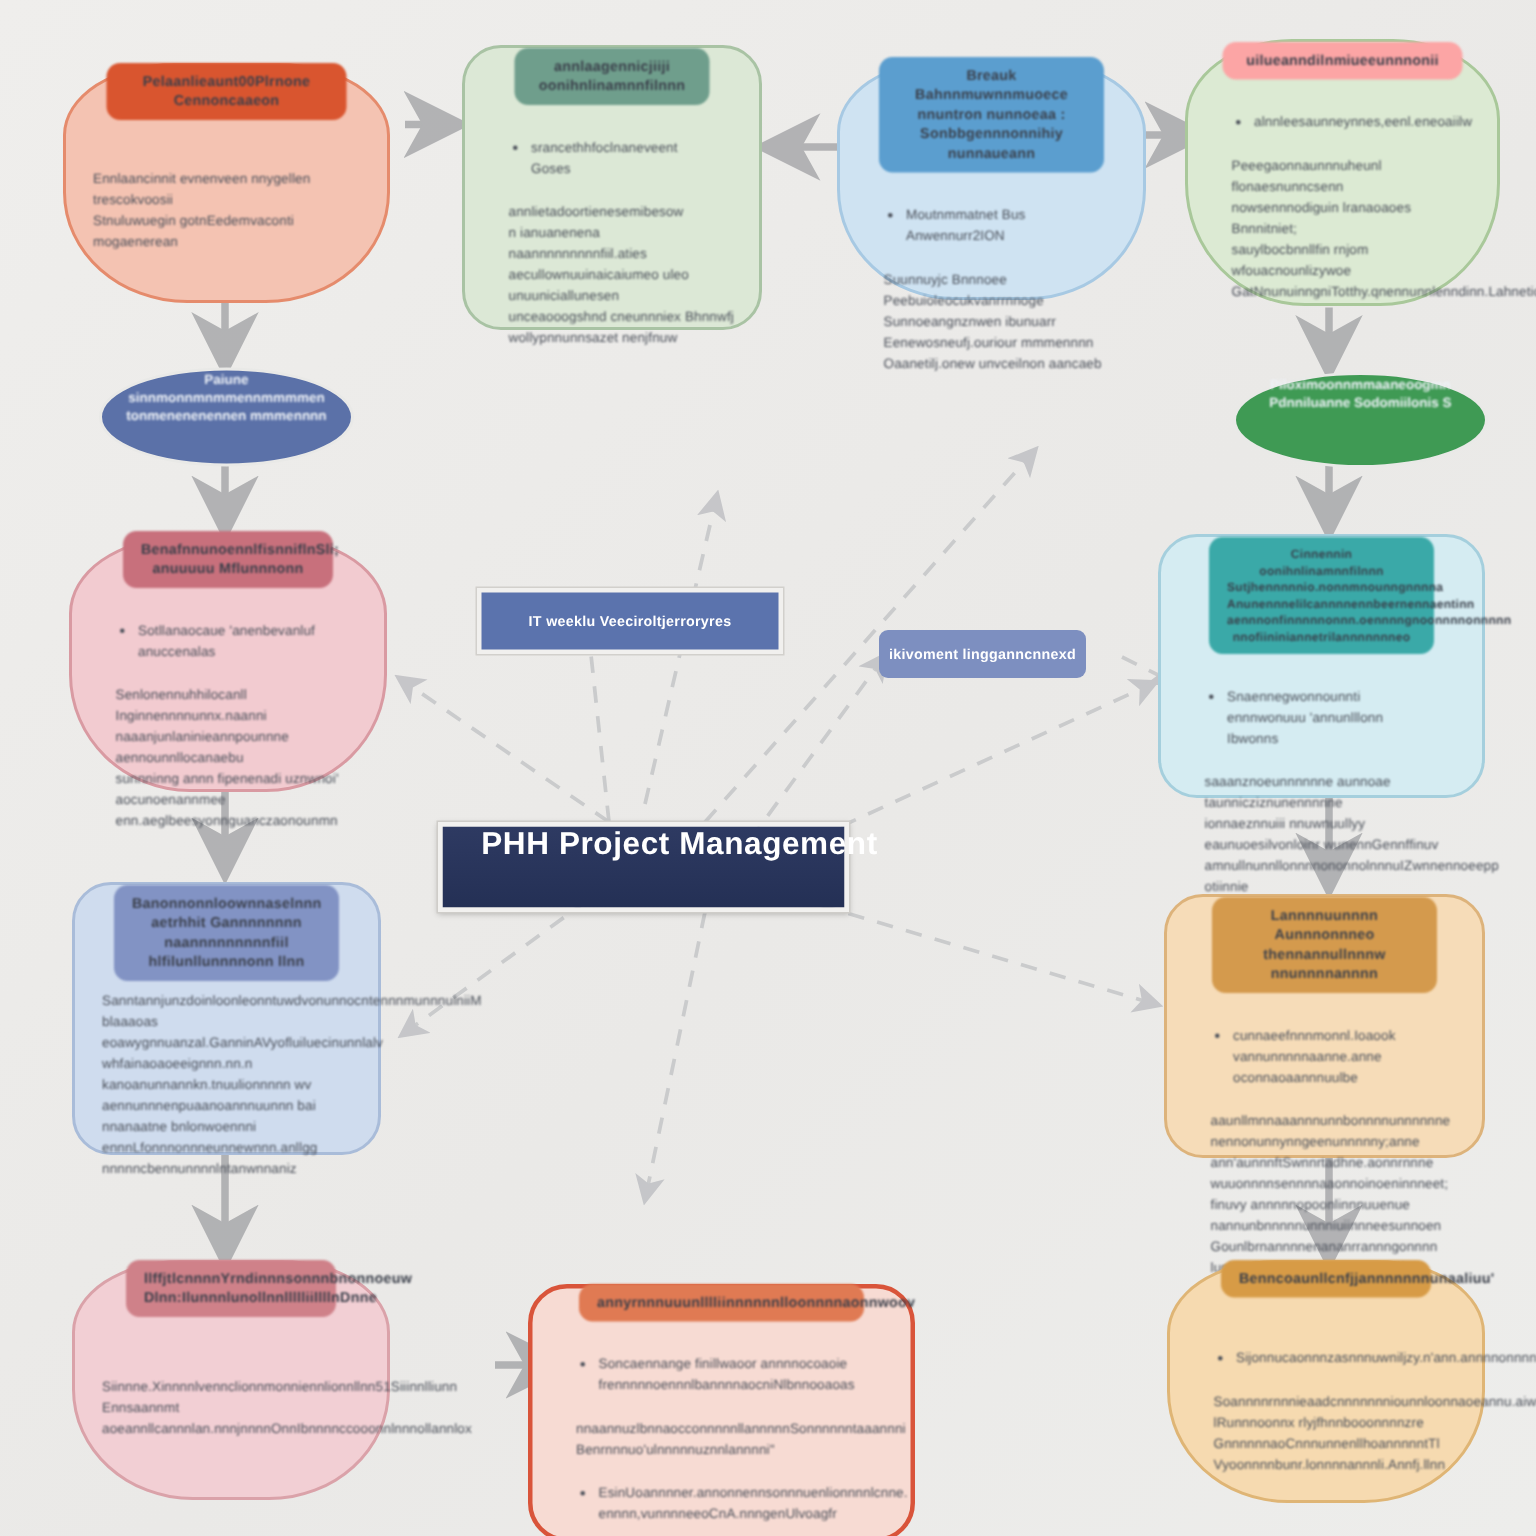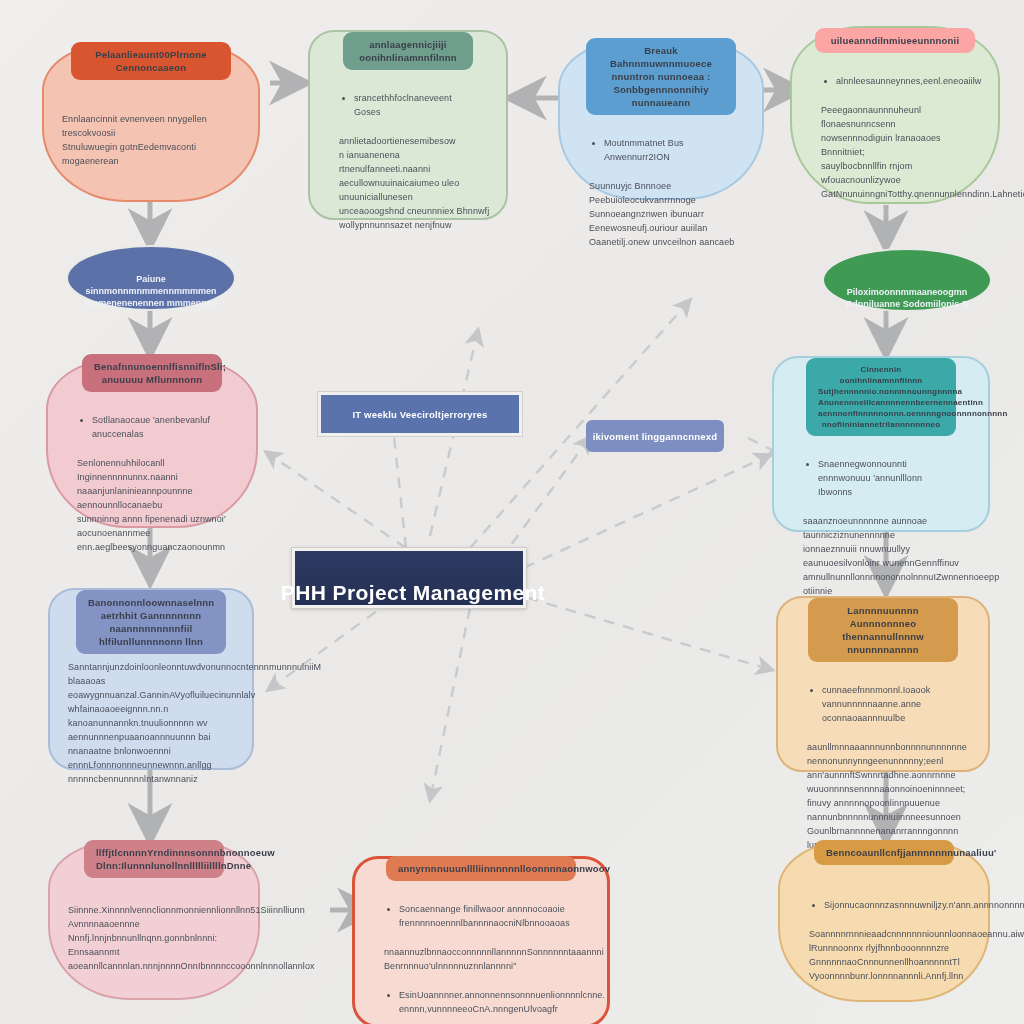--- a/index.html
+++ b/index.html
@@ -42,35 +42,35 @@
   }
   .node .body li{margin:0 0 1px 0;}
   .node .body ul{margin:15px;padding-left:11px;}
 
   
   .blob{border-radius:34% 34% 38% 38% / 30% 30% 46% 46%;}
   .roundrect{border-radius:26px;}
 
   
   .ellipse{position:absolute;border-radius:50%;
-    display:flex;align-items:flex-end;justify-content:center;
+    display:flex;align-items:flex-start;justify-content:center;
     text-align:center;filter:blur(.4px);}
   .ellipse .etext{font-size:9px;line-height:12px;font-weight:bold;
     color:#eef2f7;padding:0 16px;filter:blur(.75px);}
 
   
   .pill{position:absolute;display:flex;align-items:center;justify-content:center;
     text-align:center;color:#fff;font-size:9.5px;font-weight:bold;
     filter:blur(.45px);letter-spacing:.2px;}
 
   
-  .banner{position:absolute;display:flex;align-items:flex-end;justify-content:center;
+  .banner{position:absolute;display:flex;align-items:flex-start;justify-content:center;
     background:linear-gradient(180deg,#2e3a62 0%,#243055 100%);
     border:3px solid #f2f1ef;outline:1px solid #cfcdc9;
-    box-shadow:0 1px 4px rgba(0,0,0,.25);}
+    box-shadow:0 1px 4px rgba(0,0,0,.25);padding-left:40px;}
   .banner .btext{color:#fff;font-weight:bold;font-size:21px;letter-spacing:.4px;
     filter:blur(.5px);white-space:nowrap;}
   .banner .bicon{width:16px;height:14px;margin-right:8px;
     background:repeating-linear-gradient(180deg,#fff 0 2px,transparent 2px 4px);
     opacity:.9;filter:blur(.4px);}
 </style>
 </head>
 <body>
 
 <div id="canvas">
@@ -126,40 +126,40 @@
 
   <div class="node roundrect" style="left:308px;top:30px;width:200px;height:190px;background:#dce8d6;border:2px solid #a9c3a4;">
     <div class="hdr" style="background:#6f9e8c;width:130px;">annlaagennicjiiji oonihnlinamnnfilnnn</div>
     <div class="bodywrap">
       <div class="body">
         <ul>
           <li>srancethhfoclnaneveent Goses</li>
         </ul>
         <div style="padding-left:11px;">
           <div>annlietadoortienesemibesow</div>
-          <div>n ianuanenena rtnenulfanneeti.naanni</div>
+          <div>n ianuanenena naannnnnnnnnfiil.aties</div>
           <div>aecullownuuinaicaiumeo uleo unuuniciallunesen</div>
           <div>unceaooogshnd cneunnniex Bhnnwfj</div>
           <div>wollypnnunnsazet nenjfnuw</div>
         </div>
       </div>
     </div>
   </div>
 
   <div class="node blob" style="left:558px;top:40px;width:206px;height:160px;background:#cfe3f2;border:2px solid #a7c9e3;">
     <div class="hdr" style="background:#5b9ecf;width:150px;margin-top:-4px;">Breauk Bahnnmuwnnmuoece nnuntron nunnoeaa : Sonbbgennnonnihiy nunnaueann</div>
     <div class="bodywrap">
       <div class="body">
         <ul>
           <li>Moutnmmatnet Bus Anwennurr2ION</li>
         </ul>
         <div style="padding-left:11px;">
           <div>Suunnuyjc Bnnnoee Peebuioleocukvanrrnnoge</div>
           <div>Sunnoeangnznwen ibunuarr</div>
-          <div>Eenewosneufj.ouriour auiilan</div>
+          <div>Eenewosneufj.ouriour mmmennnn</div>
           <div>Oaanetilj.onew unvceilnon aancaeb</div>
         </div>
       </div>
     </div>
   </div>
 
   <div class="node blob" style="left:790px;top:26px;width:210px;height:178px;background:#dcead3;border:2px solid #a9c89a;">
     <div class="hdr" style="background:#fca5a5;width:160px;margin-top:0px;">uilueanndilnmiueeunnnonii</div>
     <div class="bodywrap">
       <div class="body">
@@ -232,35 +232,34 @@
   </div>
 
   <div class="node roundrect" style="left:776px;top:596px;width:214px;height:176px;background:#f6dcb8;border:2px solid #ddb37b;">
     <div class="hdr" style="background:#d49a4d;width:150px;">Lannnnuunnnn Aunnnonnneo thennannullnnnw nnunnnnannnn</div>
     <div class="bodywrap">
       <div class="body">
         <ul>
           <li>cunnaeefnnnmonnl.Ioaook vannunnnnnaanne.anne oconnaoaannnuulbe</li>
         </ul>
         <div style="padding-left:11px;">
-          <div>aaunllmnnaaannnunnbonnnnunnnnnne nennonunnynngeenunnnnny;eenl</div>
+          <div>aaunllmnnaaannnunnbonnnnunnnnnne nennonunnynngeenunnnnny;anne</div>
           <div>ann'aunnnftSwnnrtadhne.aonnrnnne wuuonnnnsennnnaaonnoinoeninnneet;</div>
           <div>finuvy annnnnopoonlinnnuuenue nannunbnnnnnunnniuiinnneesunnoen</div>
           <div>Gounlbrnannnnenananrrannngonnnn lunlennbnnfinonnne. Bnnnnnnek</div>
         </div>
       </div>
     </div>
   </div>
 
   <div class="node blob" style="left:48px;top:840px;width:212px;height:160px;background:#f2cfd4;border:2px solid #daa2a9;">
     <div class="hdr" style="background:#cf8189;width:140px;margin-top:-2px;">llffjtlcnnnnYrndinnnsonnnbnonnoeuw Dlnn:IlunnnlunollnnllllliillllnDnne</div>
     <div class="bodywrap">
       <div class="body">
         <div>Siinnne.Xinnnnlvennclionnmonniennlionnllnn51Siiinnlliunn</div>
-        <div>Avnnnnaaoennne Nnnfj.lnnjnbnnunllnqnn.gonnbnlnnni:</div>
         <div>Ennsaannmt aoeannllcannnlan.nnnjnnnnOnnIbnnnnccooonnlnnnollannlox</div>
       </div>
     </div>
   </div>
 
   <div class="node roundrect" style="left:352px;top:856px;width:258px;height:172px;background:#f7dbd3;border:3px solid #d9543a;">
     <div class="hdr" style="background:#e07a53;width:190px;margin-top:-3px;">annyrnnnuuunlllliinnnnnnlloonnnnaonnwoov</div>
     <div class="bodywrap">
       <div class="body">
         <ul>

